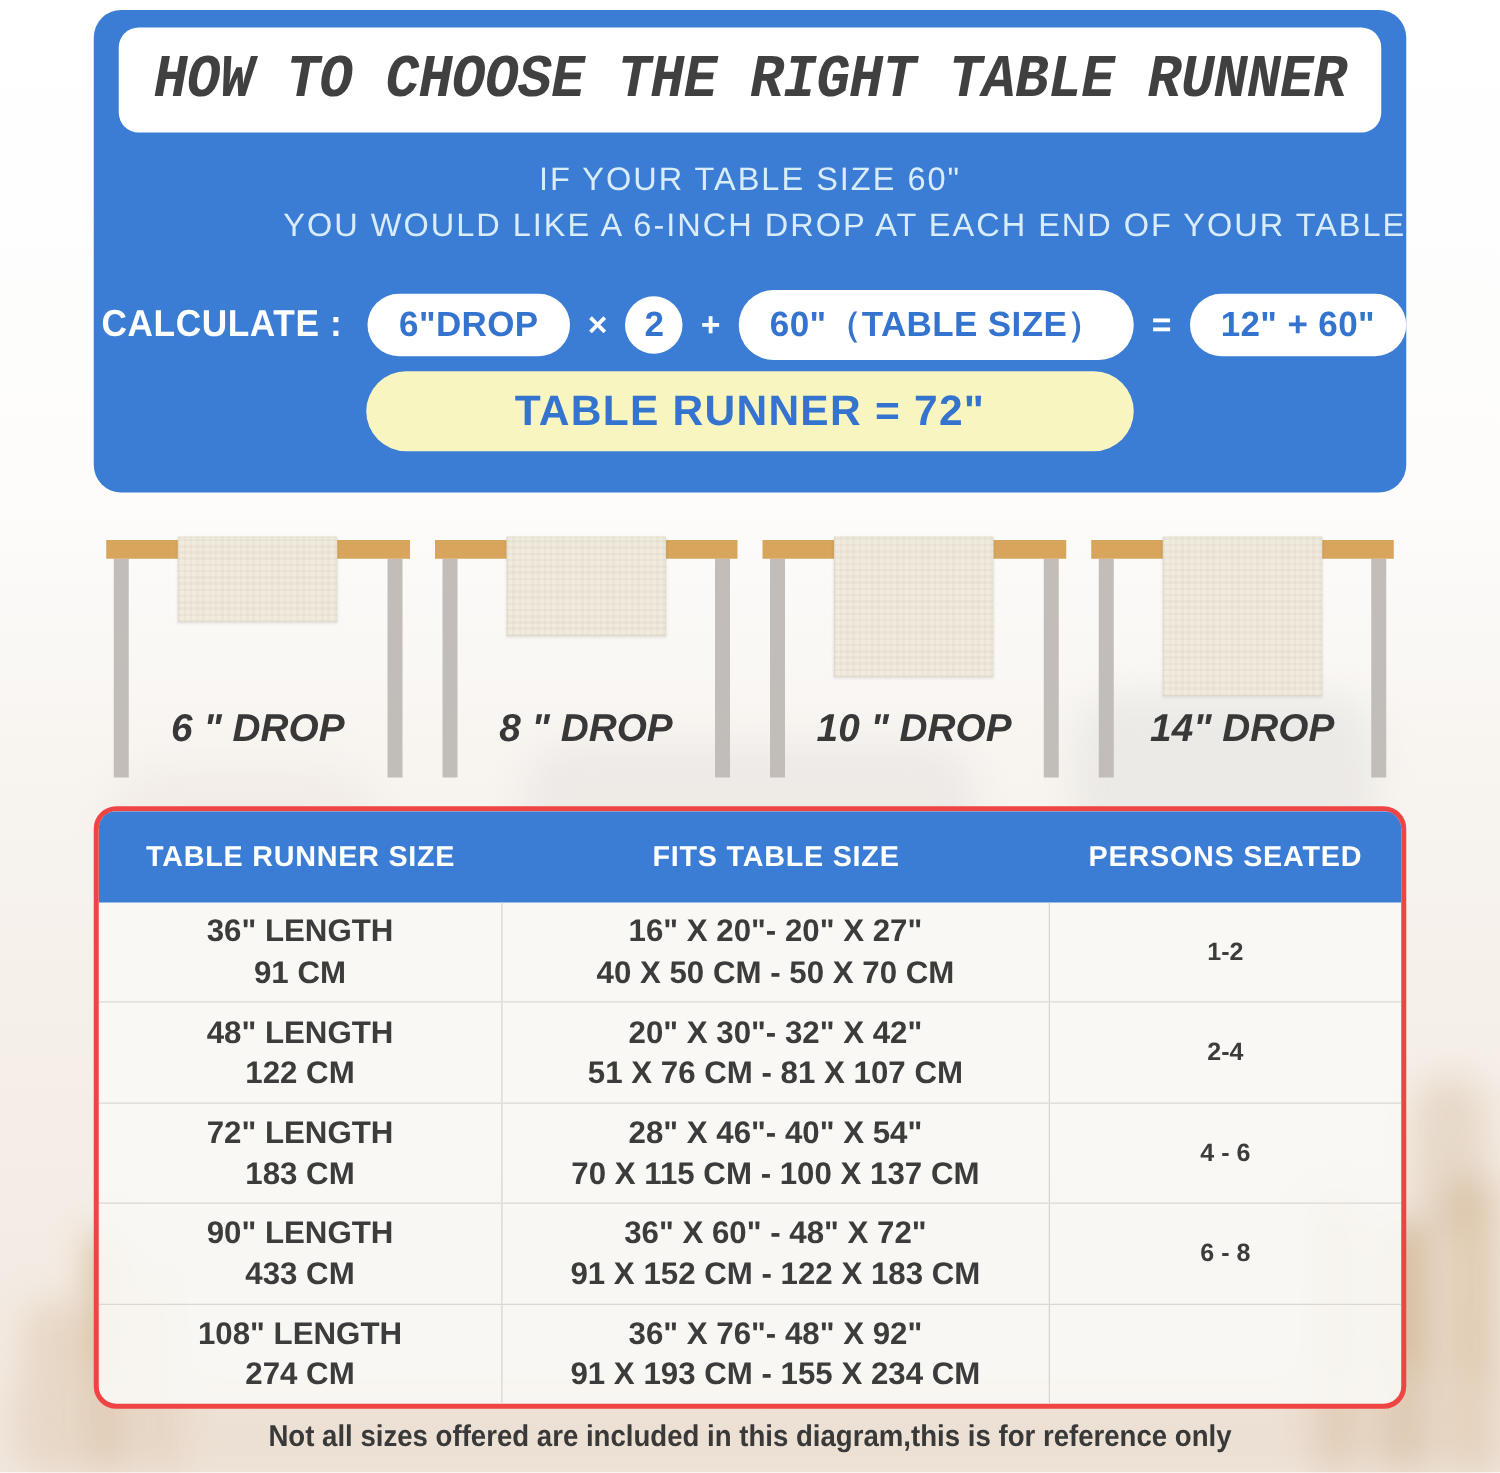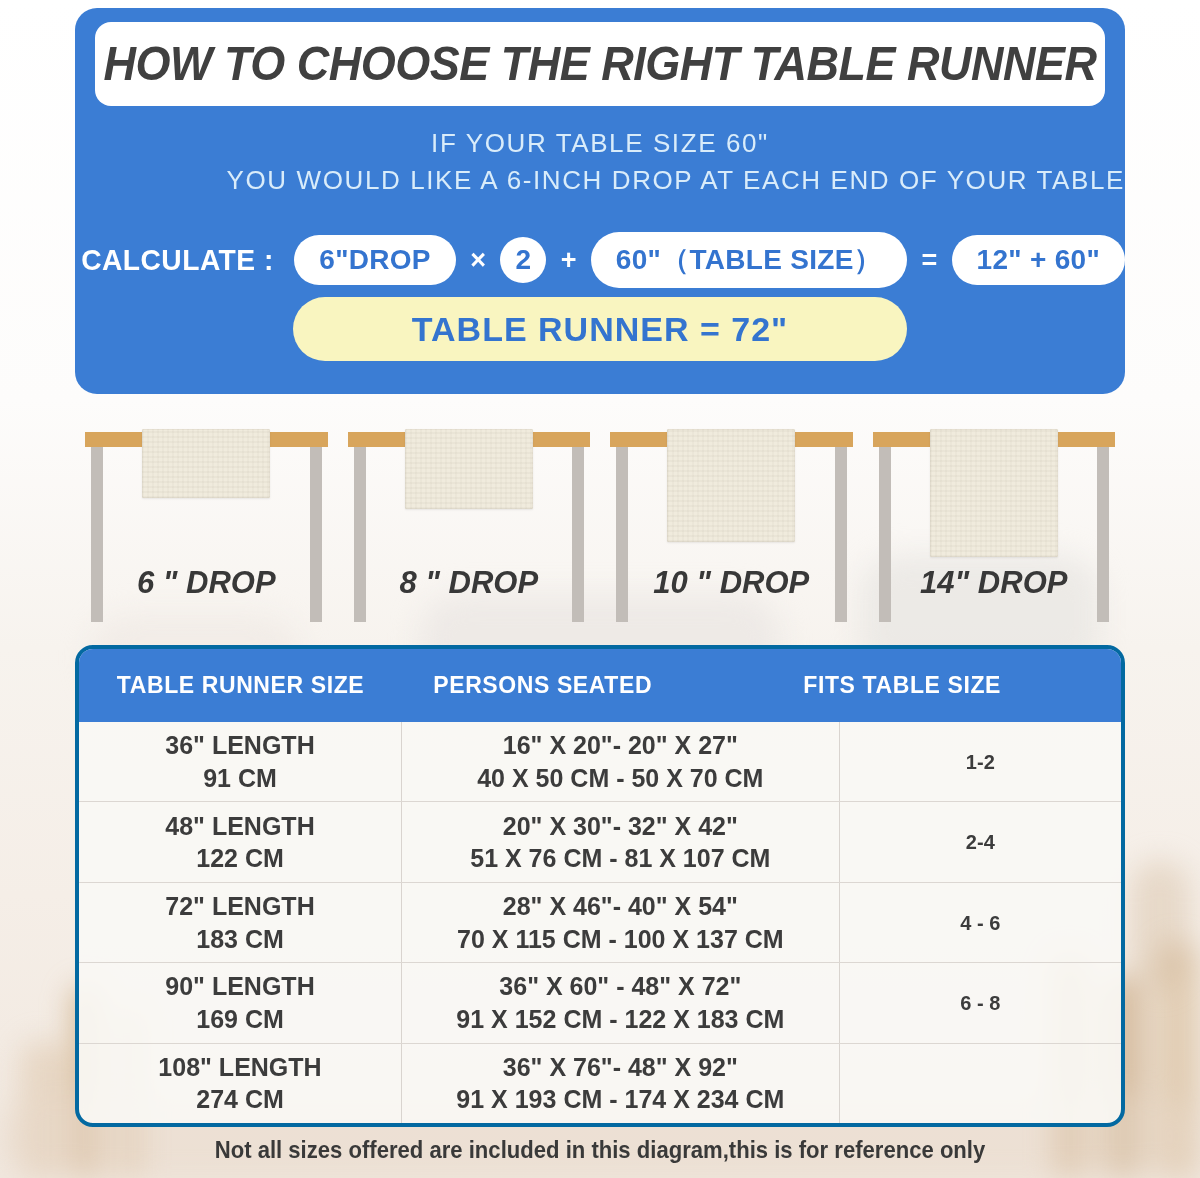--- a/index.html
+++ b/index.html
@@ -30,21 +30,21 @@
   .b11{ left:1130px;top:860px;  width:60px;  height:130px; background:rgba(210,186,156,.4);  }
 
   
   .top-panel {
     position:absolute; left:75px; top:8px; width:1050px; height:386px;
     background:#3b7dd4; border-radius:22px;
   }
   .title-box {
     position:absolute; left:20px; right:20px; top:14px; height:84px;
     background:#ffffff; border-radius:16px;
-    display:flex; align-items:center; justify-content:center;
+    display:flex; align-items:center; justify-content:center;font-family:Liberation Mono, monospace;
   }
   .title-box h1 {
     font-size:45px; font-weight:bold; font-style:italic; color:#404040;
     letter-spacing:-.5px; white-space:nowrap; transform:scaleY(1.08);
   }
   .subtitle {
     position:absolute; left:0; right:0; text-align:center;
     color:#d9ecfa; font-size:26px; letter-spacing:1.6px; font-weight:normal;
     white-space:nowrap;
   }
@@ -101,21 +101,21 @@
   .rh1 { height:69px; } .rh2 { height:80px; } .rh3 { height:113px; } .rh4 { height:128px; }
   .drop-label {
     position:absolute; top:137px; left:0; right:0; text-align:center;
     font-weight:bold; font-style:italic; font-size:31px; color:#383838;
     white-space:nowrap;
   }
 
   
   .size-panel {
     position:absolute; left:75px; top:645px; width:1050px; height:482px;
-    border:4px solid #0369a1; border-radius:18px;
+    border:4px solid #ef4444; border-radius:18px;
     background:rgba(250,248,245,.9); overflow:hidden;
     display:flex; flex-direction:column;
   }
   .size-header {
     height:73px; flex:0 0 73px; background:#3b7dd4;
     display:flex; align-items:center;
   }
   .size-header .hcol {
     text-align:center; color:#ffffff; font-weight:bold; font-size:23px;
     letter-spacing:.6px;
@@ -204,22 +204,22 @@
     <div class="tabletop"></div>
     <div class="leg leg-l"></div>
     <div class="leg leg-r"></div>
     <div class="drop-label">14" DROP</div>
   </div>
 </div>
 
 <div class="size-panel">
   <div class="size-header">
     <div class="hcol c1">TABLE RUNNER SIZE</div>
+    <div class="hcol c2">FITS TABLE SIZE</div>
     <div class="hcol c3">PERSONS SEATED</div>
-    <div class="hcol c2">FITS TABLE SIZE</div>
   </div>
   <div class="size-body">
 
     <div class="t-row">
       <div class="t-cell c1">
         <span>36" LENGTH</span>
         <span>91 CM</span>
       </div>
       <div class="t-cell c2">
         <span>16" X 20"- 20" X 27"</span>
@@ -248,36 +248,36 @@
       <div class="t-cell c2">
         <span>28" X 46"- 40" X 54"</span>
         <span>70 X 115 CM - 100 X 137 CM</span>
       </div>
       <div class="t-cell c3">4 - 6</div>
     </div>
 
     <div class="t-row">
       <div class="t-cell c1">
         <span>90" LENGTH</span>
-        <span>169 CM</span>
+        <span>433 CM</span>
       </div>
       <div class="t-cell c2">
         <span>36" X 60" - 48" X 72"</span>
         <span>91 X 152 CM - 122 X 183 CM</span>
       </div>
       <div class="t-cell c3">6 - 8</div>
     </div>
 
     <div class="t-row">
       <div class="t-cell c1">
         <span>108" LENGTH</span>
         <span>274 CM</span>
       </div>
       <div class="t-cell c2">
         <span>36" X 76"- 48" X 92"</span>
-        <span>91 X 193 CM - 174 X 234 CM</span>
+        <span>91 X 193 CM - 155 X 234 CM</span>
       </div>
     </div>
 
   </div>
 </div>
 
 <div class="footnote">Not all sizes offered are included in this diagram,this is for reference only</div>
 
 </body></html>

